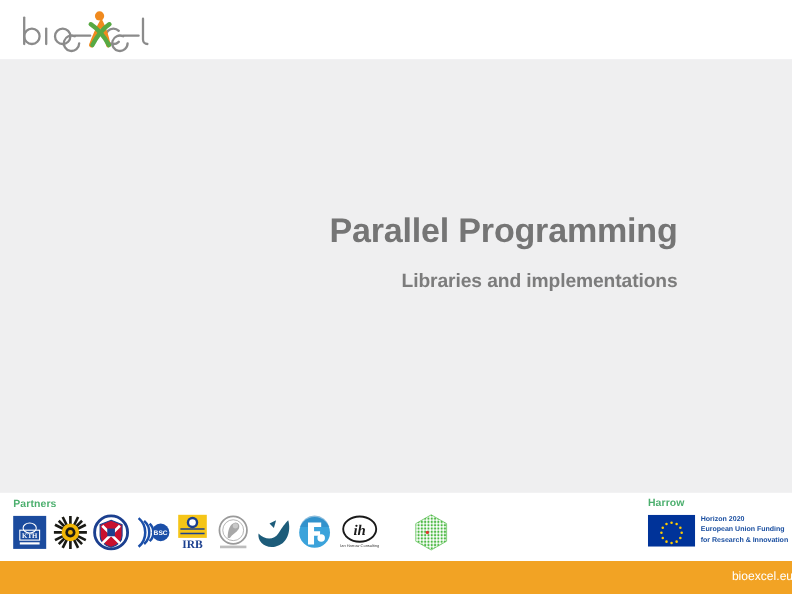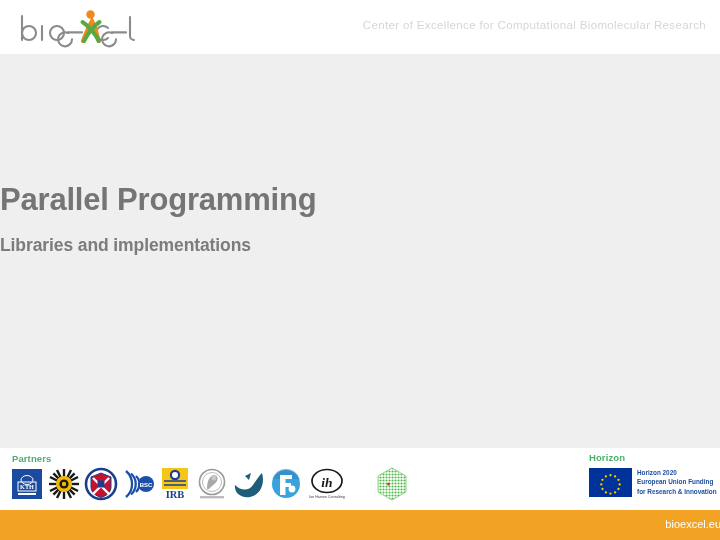--- a/index.html
+++ b/index.html
@@ -48,23 +48,23 @@
   
   .body-area {
     position: absolute;
     left: 0; top: 54px;
     width: 720px; height: 394px;
     background: #efeff0;
   }
   .title-block {
     position: absolute;
     left: 0;
-    top: 128px;
+    top: 138px;
     width: 616px;
-    text-align: left;
+    text-align: right;
   }
   .slide-title {
     margin: 0;
     font-size: 31px;
     font-weight: bold;
     color: #757575;
     letter-spacing: -0.2px;
     line-height: 1.18;
     font-family: "Liberation Sans", sans-serif;
   }
@@ -186,35 +186,34 @@
 
         <g>
           <circle cx="74.5" cy="8.5" r="4.2" fill="#f08a1e"></circle>
           <path d="M67 35 C70 27, 72 22, 76 15 C78 19, 80 23, 82.5 35" stroke="#f08a1e" stroke-width="4.2" fill="none" stroke-linecap="round"></path>
           <path d="M66.5 16 C71 19, 77 24, 83 35" stroke="#57a943" stroke-width="4" fill="none" stroke-linecap="round"></path>
           <path d="M83.5 16 C79 19, 74 23.5, 68 35" stroke="#57a943" stroke-width="4" fill="none" stroke-linecap="round"></path>
         </g>
       </svg>
     </div>
 
-    <div class="coe-tagline">Center of Excellence for Computational Biomolecular Research</div>
   </div>
 
   <div class="body-area">
     <div class="title-block">
       <h1 class="slide-title">Parallel Programming</h1>
       <p class="slide-subtitle">Libraries and implementations</p>
     </div>
   </div>
 
   <div class="footer"></div>
 
   <div class="sec-label partners-label">Partners</div>
 
-  <div class="sec-label funding-label">Horizon</div>
+  <div class="sec-label funding-label">Harrow</div>
 
   <div class="partner-strip">
 
     <div class="plogo">
       <svg width="34" height="34" viewBox="0 0 34 34">
         <rect x="2" y="2" width="30" height="30" fill="#1b4b9e"></rect>
         <ellipse cx="17" cy="13" rx="6" ry="4.5" fill="none" stroke="#fff" stroke-width="1"></ellipse>
         <rect x="8" y="15" width="18" height="9" fill="none" stroke="#fff" stroke-width="1"></rect>
         <text x="17" y="22" font-size="6.2" fill="#fff" text-anchor="middle" font-family="Liberation Serif, serif" font-weight="bold">KTH</text>
         <rect x="8" y="26" width="18" height="2" fill="#fff"></rect>

